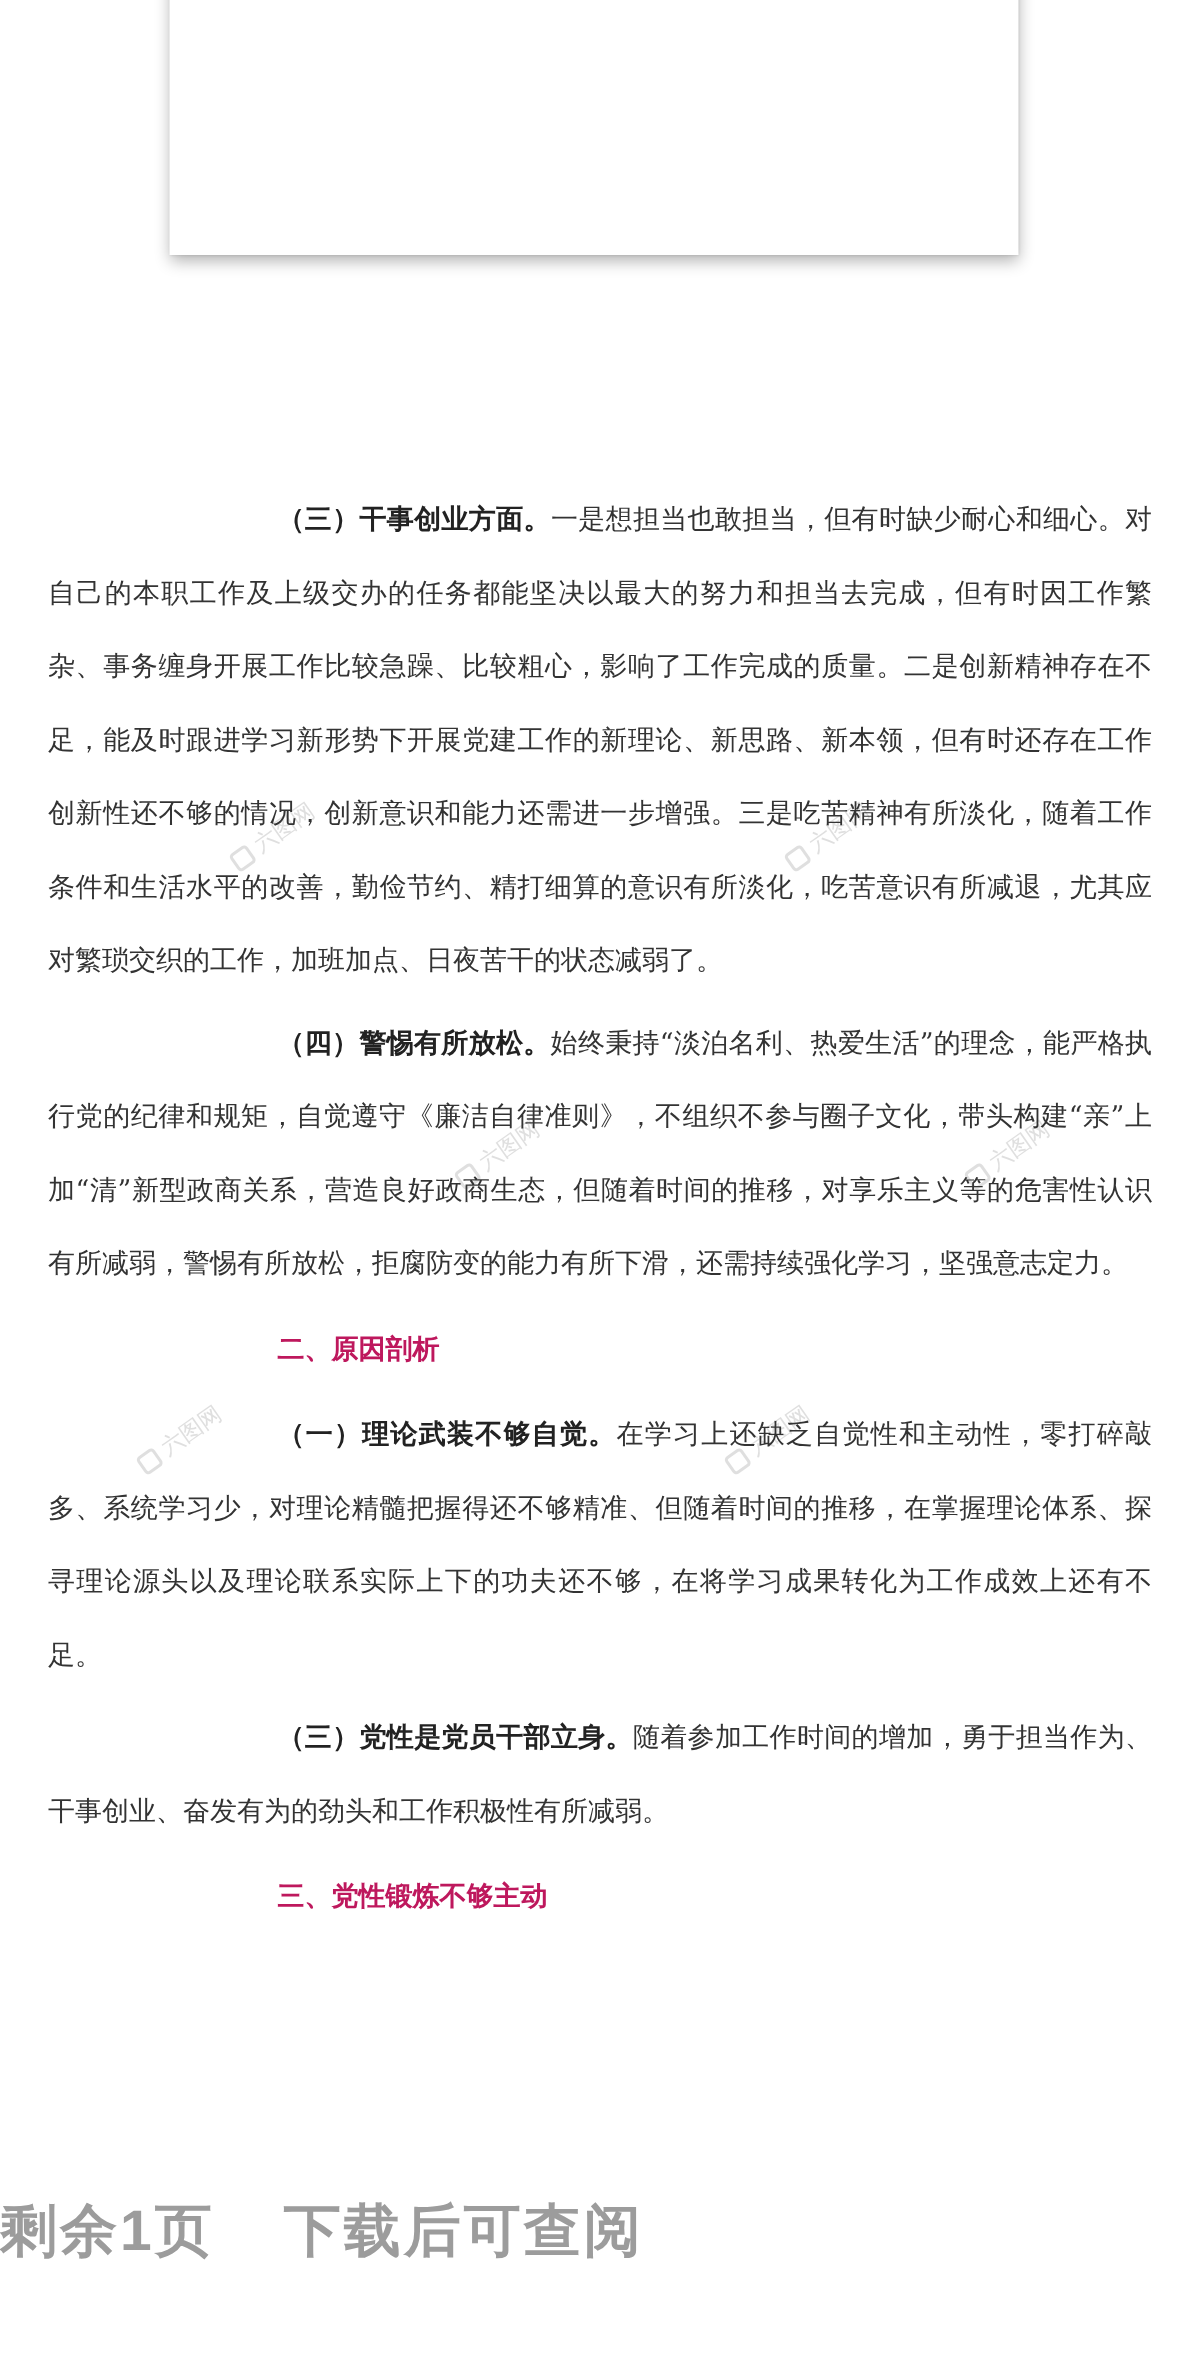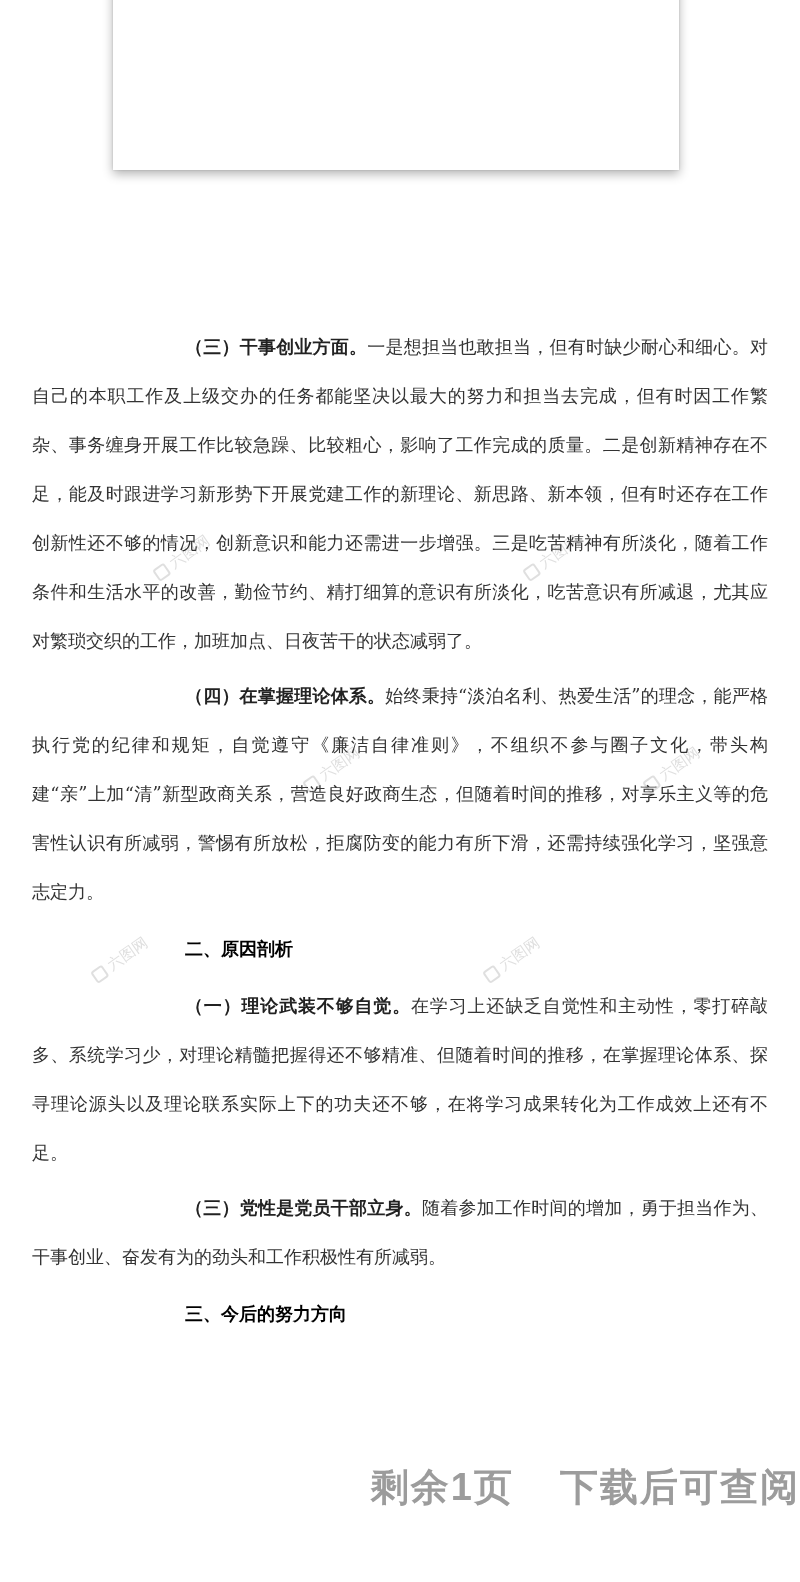--- a/index.html
+++ b/index.html
@@ -35,21 +35,21 @@
     font-size: 18px;
     line-height: 49px;
     text-align: justify;
   }
   .para { margin: 0 0 6px 0; text-indent: 153px; }
   .para .lead { font-weight: 700; color: #222222; }
   .sec-heading {
     margin: 8px 0;
     text-indent: 153px;
     font-weight: 700;
-    color: #000000;
+    color: #be185d;
   }
 
   
   .wm {
     position: absolute;
     transform: rotate(-35deg);
     color: rgba(185,185,185,0.45);
     font-size: 15px;
     font-family: "Liberation Sans", sans-serif;
     display: flex;
@@ -65,21 +65,21 @@
     border-radius: 3px;
     display: inline-block;
   }
 
   
   .notice {
     position: absolute;
     left: 0;
     right: 0;
     top: 1462px;
-    text-align: right;
+    text-align: left;
     font-family: "Liberation Sans", sans-serif;
     font-weight: 700;
     font-size: 38px;
     color: #9c9c9c;
     letter-spacing: 2px;
   }
   .notice .part + .part { margin-left: 46px; }
 </style>
 </head>
 <body>
@@ -113,35 +113,35 @@
     <span>六图网</span>
   </span>
 
   <main class="doc">
 
     <p class="para">
       <span class="lead">（三）干事创业方面。</span><span>一是想担当也敢担当，但有时缺少耐心和细心。对自己的本职工作及上级交办的任务都能坚决以最大的努力和担当去完成，但有时因工作繁杂、事务缠身开展工作比较急躁、比较粗心，影响了工作完成的质量。二是创新精神存在不足，能及时跟进学习新形势下开展党建工作的新理论、新思路、新本领，但有时还存在工作创新性还不够的情况，创新意识和能力还需进一步增强。三是吃苦精神有所淡化，随着工作条件和生活水平的改善，勤俭节约、精打细算的意识有所淡化，吃苦意识有所减退，尤其应对繁琐交织的工作，加班加点、日夜苦干的状态减弱了。</span>
     </p>
 
     <p class="para">
-      <span class="lead">（四）在掌握理论体系。</span><span>始终秉持“淡泊名利、热爱生活”的理念，能严格执行党的纪律和规矩，自觉遵守《廉洁自律准则》，不组织不参与圈子文化，带头构建“亲”上加“清”新型政商关系，营造良好政商生态，但随着时间的推移，对享乐主义等的危害性认识有所减弱，警惕有所放松，拒腐防变的能力有所下滑，还需持续强化学习，坚强意志定力。</span>
+      <span class="lead">（四）警惕有所放松。</span><span>始终秉持“淡泊名利、热爱生活”的理念，能严格执行党的纪律和规矩，自觉遵守《廉洁自律准则》，不组织不参与圈子文化，带头构建“亲”上加“清”新型政商关系，营造良好政商生态，但随着时间的推移，对享乐主义等的危害性认识有所减弱，警惕有所放松，拒腐防变的能力有所下滑，还需持续强化学习，坚强意志定力。</span>
     </p>
 
     <p class="sec-heading">二、原因剖析</p>
 
     <p class="para">
       <span class="lead">（一）理论武装不够自觉。</span><span>在学习上还缺乏自觉性和主动性，零打碎敲多、系统学习少，对理论精髓把握得还不够精准、但随着时间的推移，在掌握理论体系、探寻理论源头以及理论联系实际上下的功夫还不够，在将学习成果转化为工作成效上还有不足。</span>
     </p>
 
 
     <p class="para">
       <span class="lead">（三）党性是党员干部立身。</span><span>随着参加工作时间的增加，勇于担当作为、干事创业、奋发有为的劲头和工作积极性有所减弱。</span>
     </p>
 
-    <p class="sec-heading">三、今后的努力方向</p>
+    <p class="sec-heading">三、党性锻炼不够主动</p>
 
   </main>
 
   <div class="notice">
     <span class="part">剩余1页</span><span class="part">下载后可查阅</span>
   </div>
 
 </div>
 
 </body></html>

